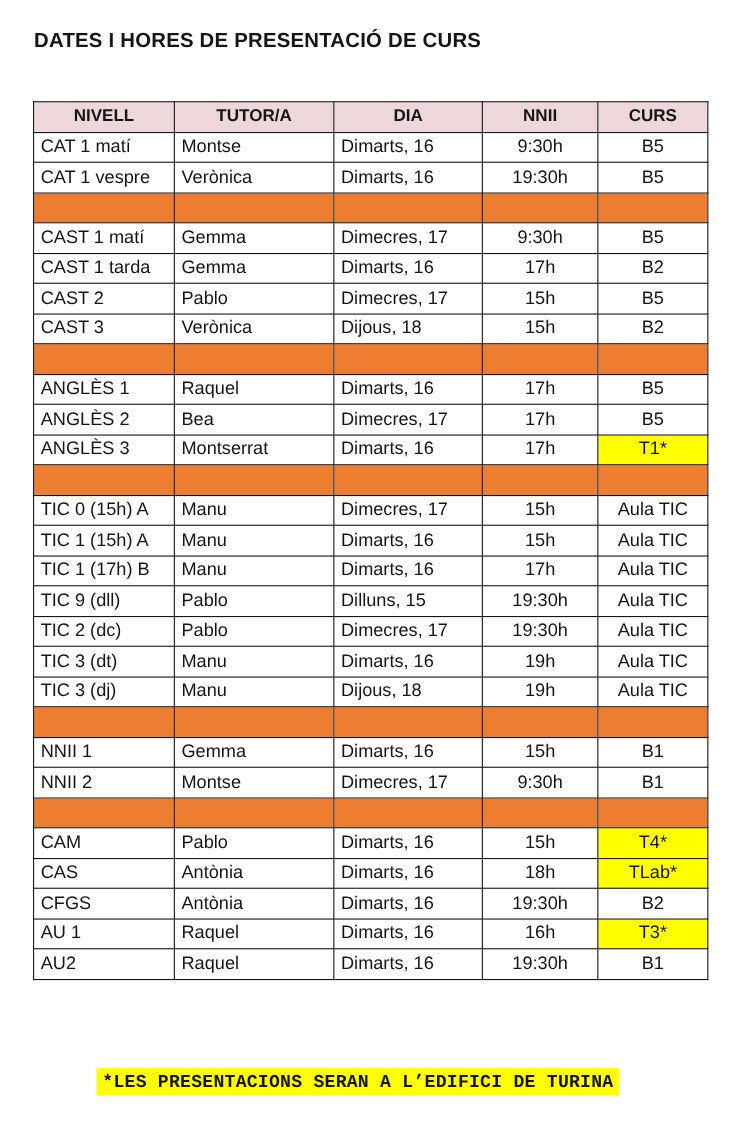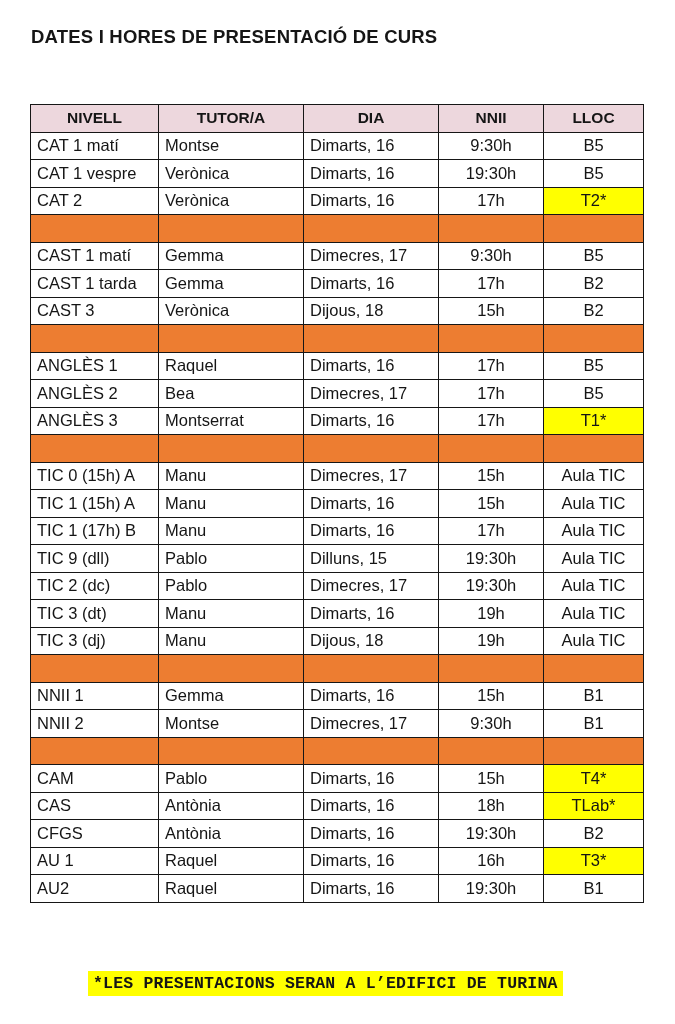--- a/index.html
+++ b/index.html
@@ -20,21 +20,21 @@
     width: 100%;
     text-align: left;
     font-size: 18.5px;
     font-weight: bold;
     letter-spacing: 0.2px;
     color: #151515;
     margin-left: 31px;
   }
   table.schedule {
     position: absolute;
-    top: 104px;
+    top: 92px;
     left: 30px;
     width: 613px;
     border-collapse: collapse;
     table-layout: fixed;
     font-size: 16.5px;
   }
   table.schedule col.c0 { width: 128px; }
   table.schedule col.c1 { width: 145px; }
   table.schedule col.c2 { width: 135px; }
   table.schedule col.c3 { width: 105px; }
@@ -87,65 +87,65 @@
         <col class="c2">
         <col class="c3">
         <col class="c4">
     </colgroup>
     <thead>
       <tr>
         <th>NIVELL</th>
         <th>TUTOR/A</th>
         <th>DIA</th>
         <th>NNII</th>
-        <th>LLOC</th>
+        <th>CURS</th>
       </tr>
     </thead>
     <tbody>
         <tr>
           <td class="c-nivell">CAT 1 matí</td>
           <td class="c-tutor">Montse</td>
           <td class="c-dia">Dimarts, 16</td>
           <td class="c-hora">9:30h</td>
           <td class="c-lloc">B5</td>
         </tr>
         <tr>
           <td class="c-nivell">CAT 1 vespre</td>
           <td class="c-tutor">Verònica</td>
           <td class="c-dia">Dimarts, 16</td>
           <td class="c-hora">19:30h</td>
           <td class="c-lloc">B5</td>
         </tr>
-        <tr>
-          <td class="c-nivell">CAT 2</td>
-          <td class="c-tutor">Verònica</td>
-          <td class="c-dia">Dimarts, 16</td>
-          <td class="c-hora">17h</td>
-          <td class="c-lloc hl">T2*</td>
-        </tr>
         <tr class="sep">
           <td></td>
           <td></td>
           <td></td>
           <td></td>
           <td></td>
         </tr>
         <tr>
           <td class="c-nivell">CAST 1 matí</td>
           <td class="c-tutor">Gemma</td>
           <td class="c-dia">Dimecres, 17</td>
           <td class="c-hora">9:30h</td>
           <td class="c-lloc">B5</td>
         </tr>
         <tr>
           <td class="c-nivell">CAST 1 tarda</td>
           <td class="c-tutor">Gemma</td>
           <td class="c-dia">Dimarts, 16</td>
           <td class="c-hora">17h</td>
           <td class="c-lloc">B2</td>
+        </tr>
+        <tr>
+          <td class="c-nivell">CAST 2</td>
+          <td class="c-tutor">Pablo</td>
+          <td class="c-dia">Dimecres, 17</td>
+          <td class="c-hora">15h</td>
+          <td class="c-lloc">B5</td>
         </tr>
         <tr>
           <td class="c-nivell">CAST 3</td>
           <td class="c-tutor">Verònica</td>
           <td class="c-dia">Dijous, 18</td>
           <td class="c-hora">15h</td>
           <td class="c-lloc">B2</td>
         </tr>
         <tr class="sep">
           <td></td>

